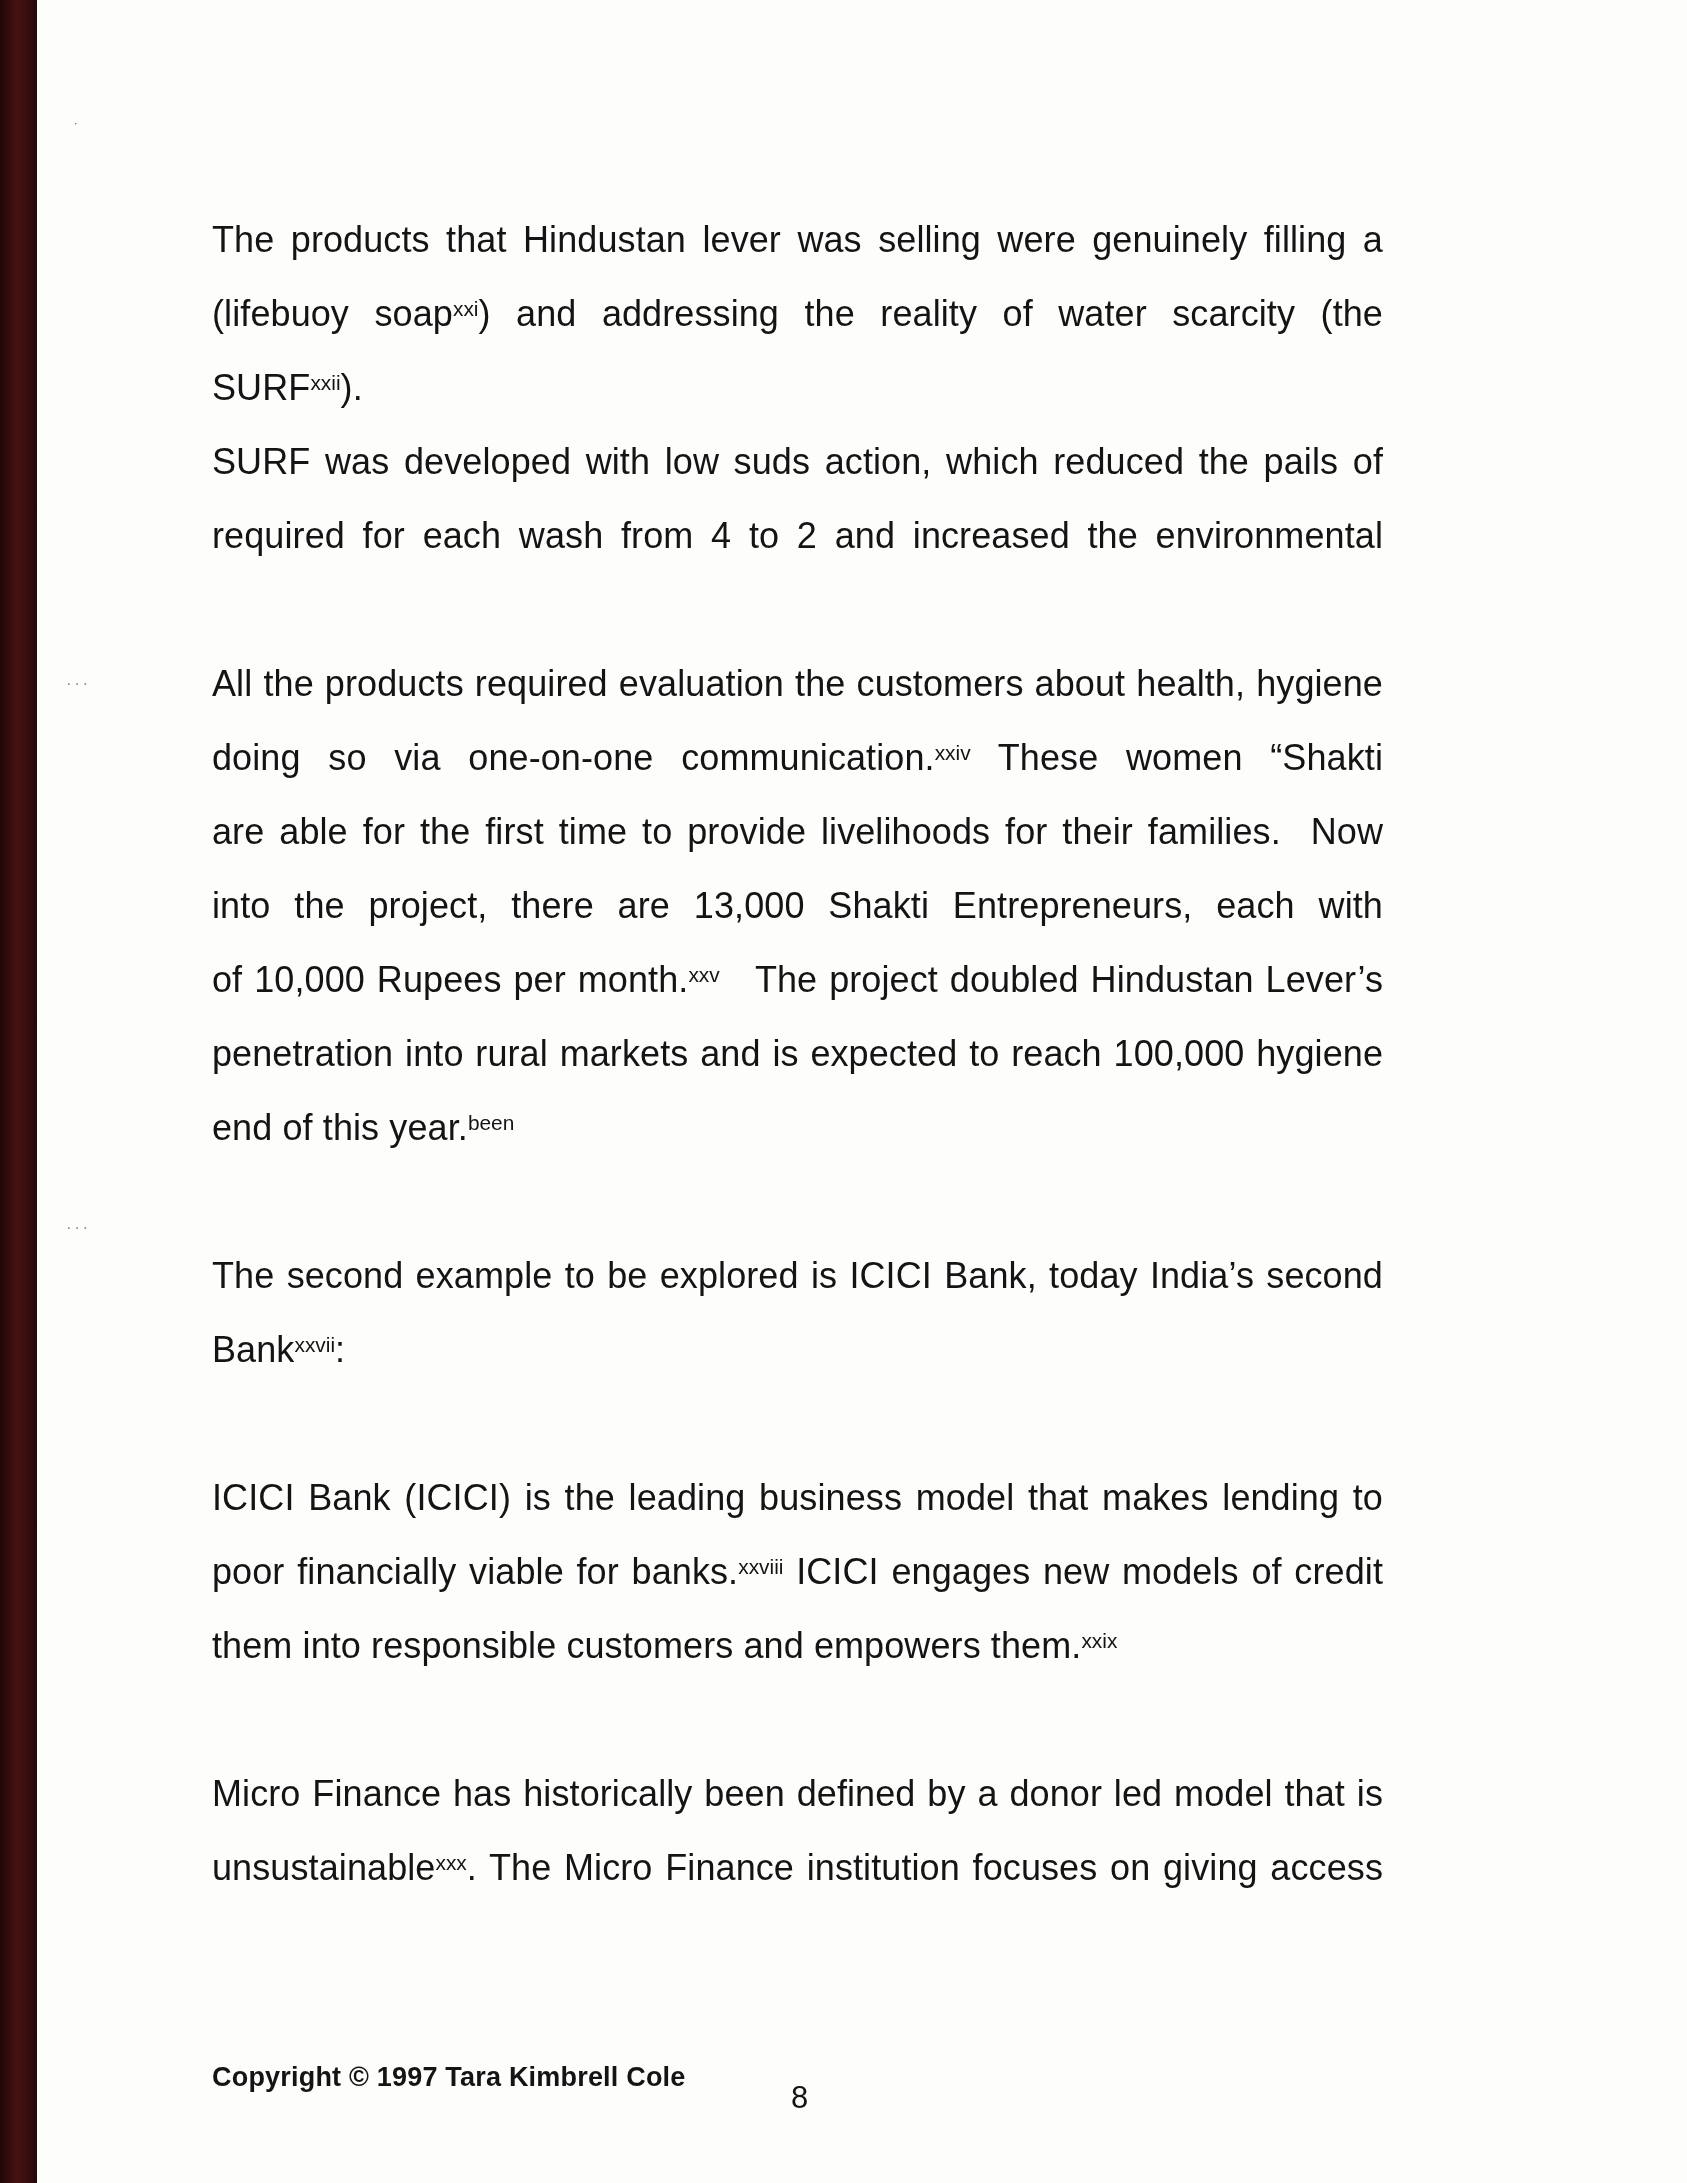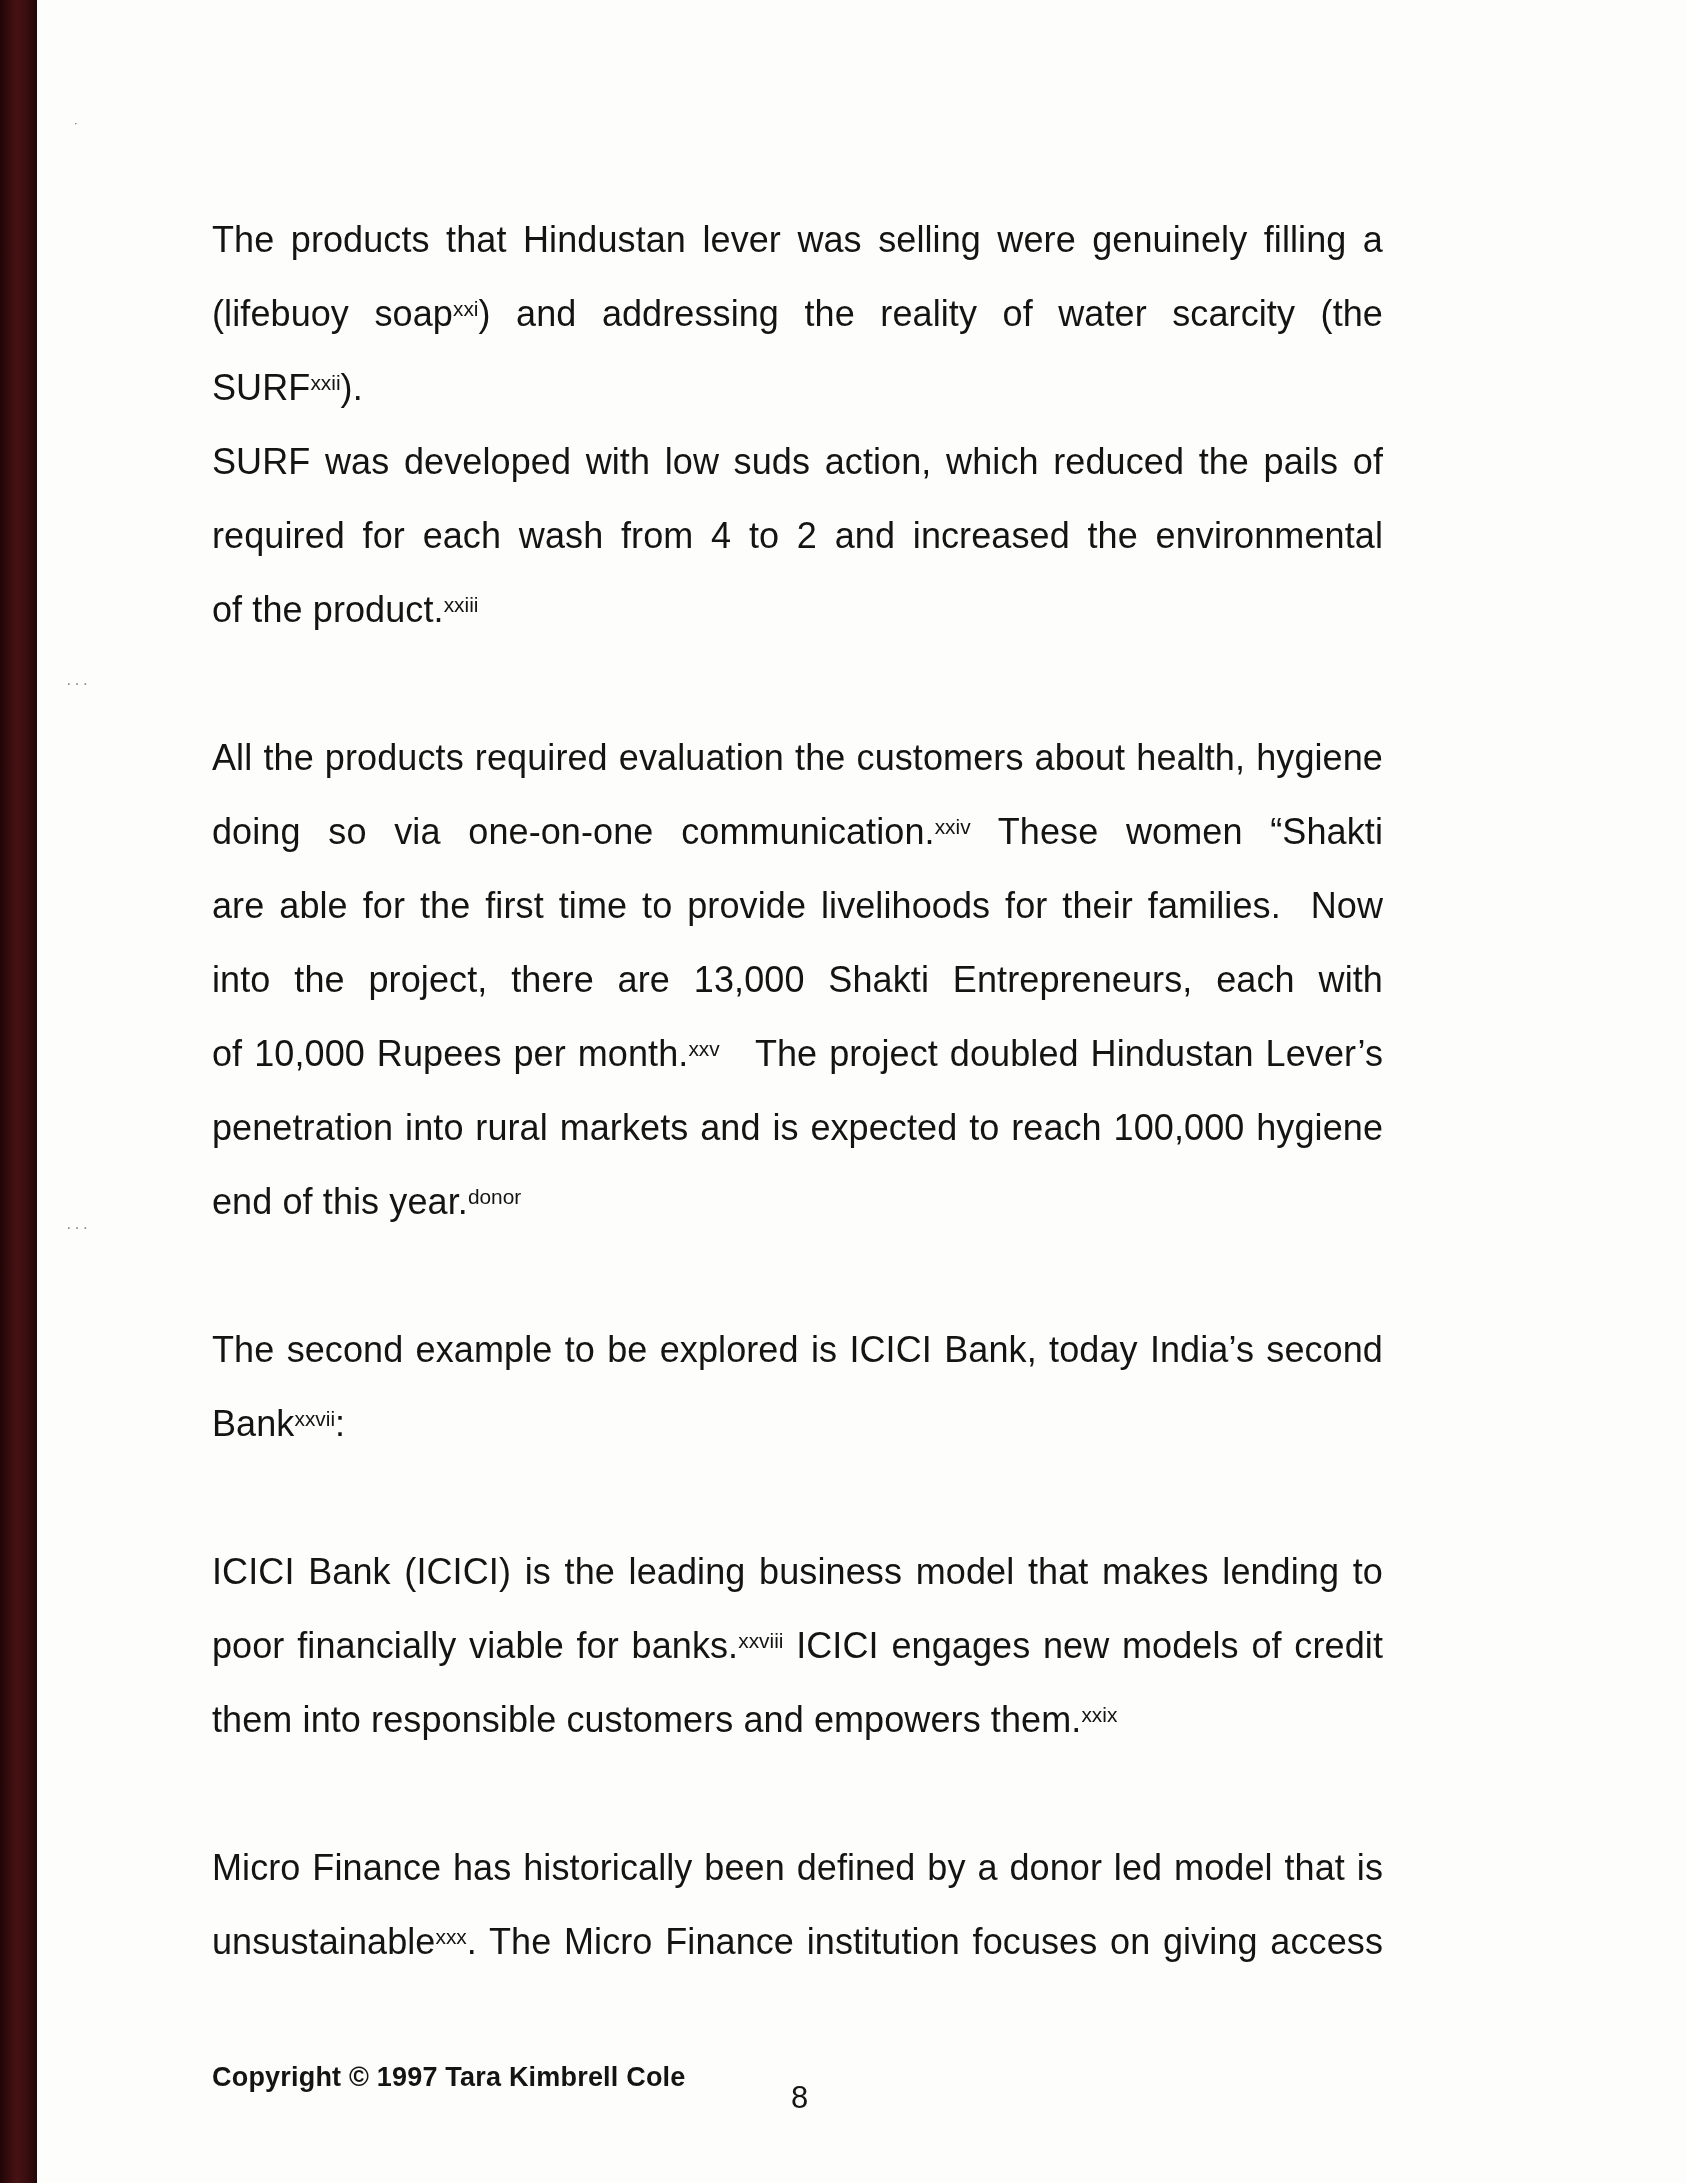--- a/index.html
+++ b/index.html
@@ -99,30 +99,29 @@
 
   <main class="text-block">
     <section class="para no-gap-after">
         <div class="line">The products that Hindustan lever was selling were genuinely filling a health need</div>
         <div class="line">(lifebuoy soap<sup>xxi</sup>) and addressing the reality of water scarcity (the detergent,</div>
         <div class="line line-last">SURF<sup>xxii</sup>).</div>
       </section>
     <section class="para">
         <div class="line">SURF was developed with low suds action, which reduced the pails of water</div>
         <div class="line">required for each wash from 4 to 2 and increased the environmental friendliness</div>
-        <div class="line line-last">of the product.<sup>xxiii</sup></div>
       </section>
     <section class="para">
         <div class="line">All the products required evaluation the customers about health, hygiene and</div>
         <div class="line">doing so via one-on-one communication.<sup>xxiv</sup> These women “Shakti entrepreneurs”</div>
         <div class="line">are able for the first time to provide livelihoods for their families.&nbsp; Now two years</div>
         <div class="line">into the project, there are 13,000 Shakti Entrepreneurs, each with average sales</div>
         <div class="line">of 10,000 Rupees per month.<sup>xxv</sup>&nbsp;&nbsp; The project doubled Hindustan Lever’s</div>
         <div class="line">penetration into rural markets and is expected to reach 100,000 hygiene by the</div>
-        <div class="line line-last">end of this year.<sup>donor</sup></div>
+        <div class="line line-last">end of this year.<sup>been</sup></div>
       </section>
     <section class="para">
         <div class="line">The second example to be explored is ICICI Bank, today India’s second largest</div>
         <div class="line line-last">Bank<sup>xxvii</sup>:</div>
       </section>
     <section class="para">
         <div class="line">ICICI Bank (ICICI) is the leading business model that makes lending to the very</div>
         <div class="line">poor financially viable for banks.<sup>xxviii</sup> ICICI engages new models of credit</div>
         <div class="line line-last">them into responsible customers and empowers them.<sup>xxix</sup></div>
       </section>

